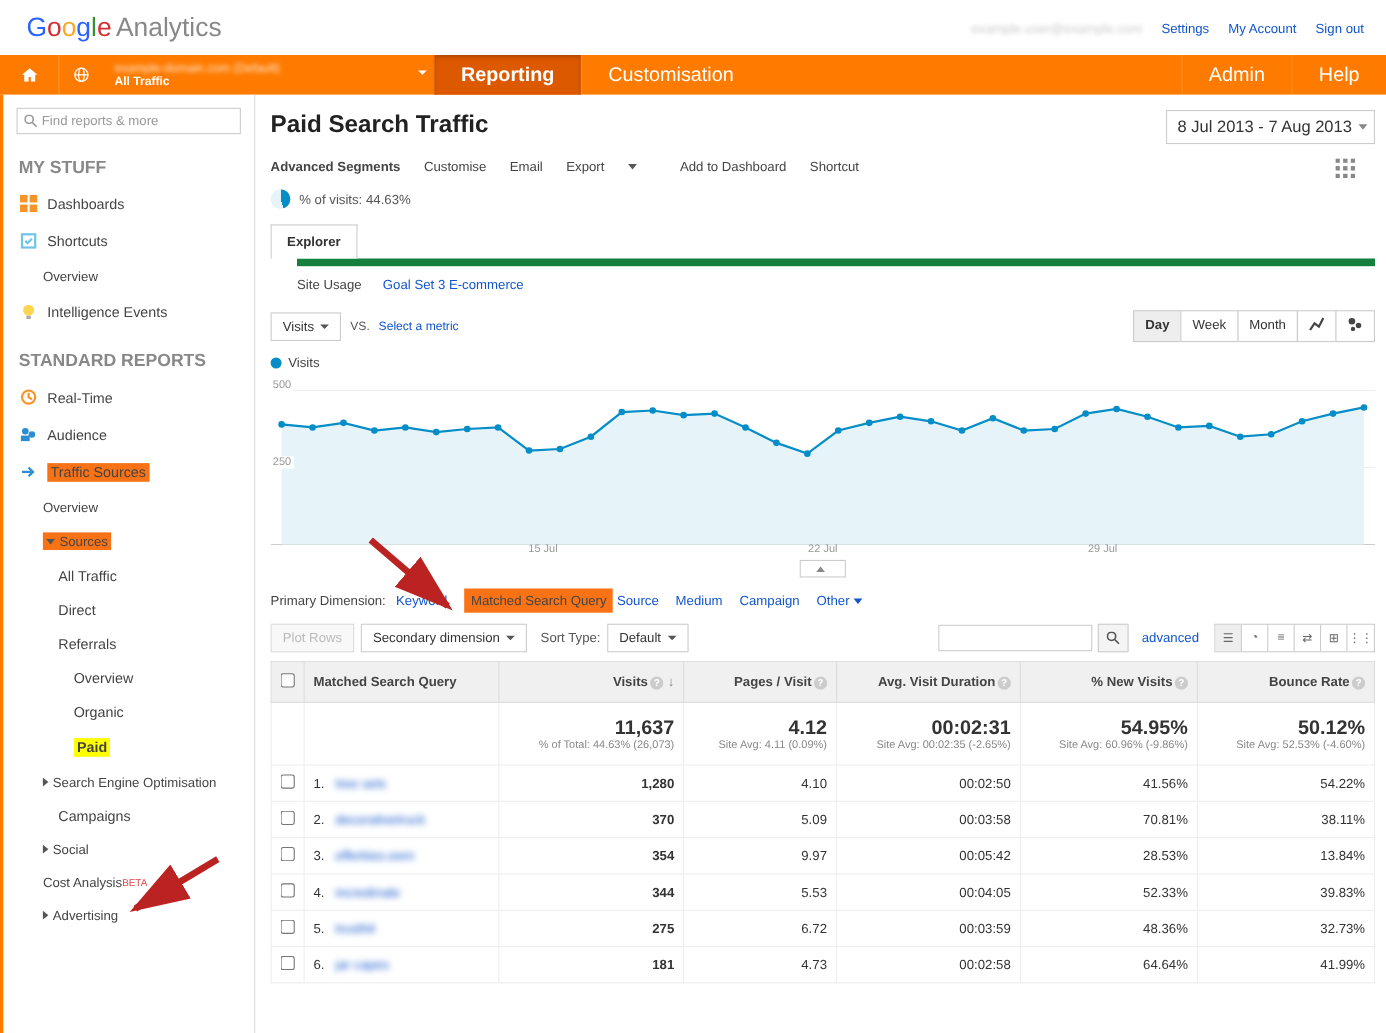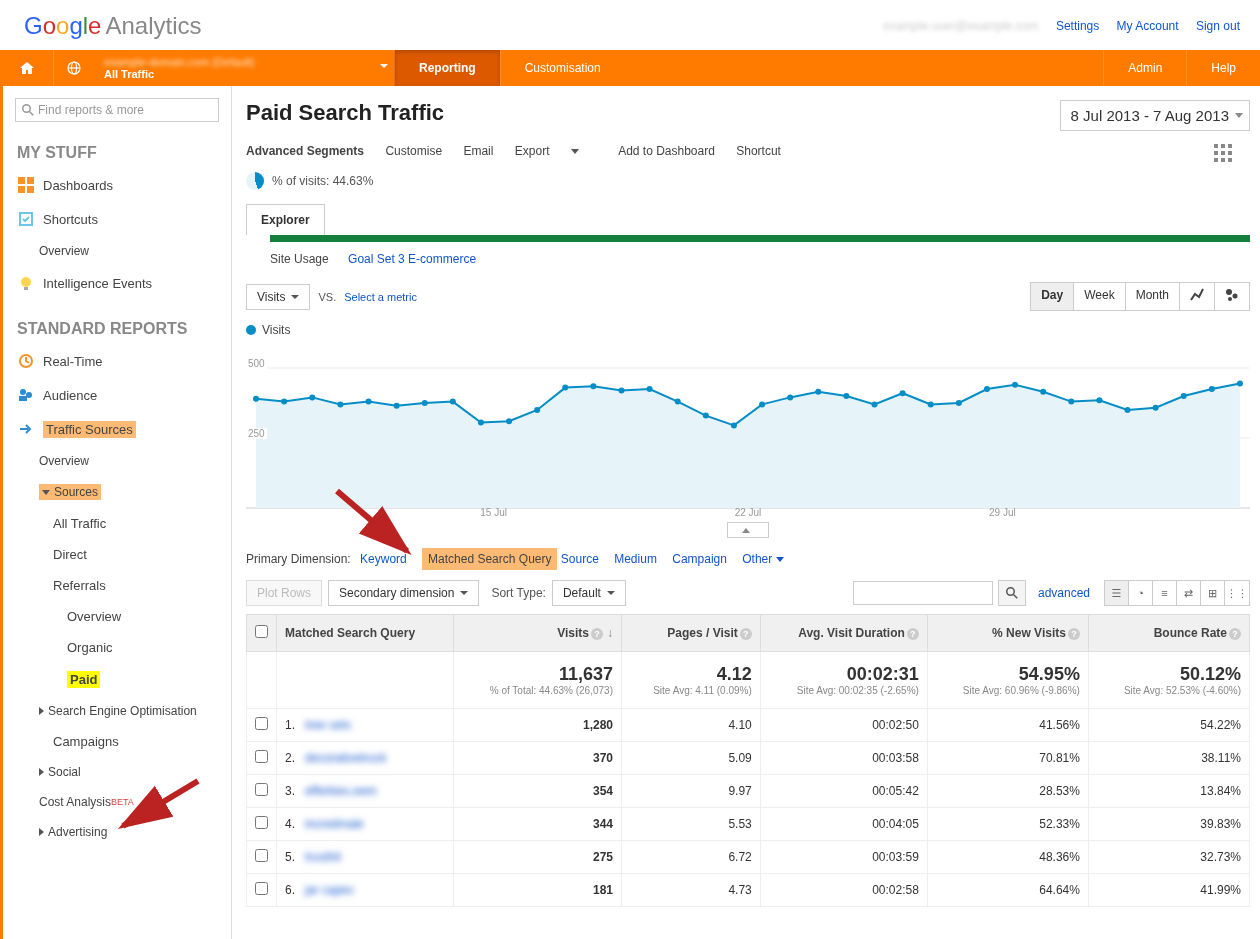--- a/index.html
+++ b/index.html
@@ -21,41 +21,41 @@
 .blur-text { color: #ccc; filter: blur(2px); }
 
 
 .orange-bar { display: flex; align-items: stretch; background: #ff7b00; height: 36px; color: #fff; }
 .orange-bar .home-btn { width: 54px; display:flex; align-items:center; justify-content:center; border-right: 1px solid rgba(255,255,255,.2); font-size: 16px; }
 .orange-bar .globe-btn { width: 40px; display:flex; align-items:center; justify-content:center; font-size: 16px; }
 .orange-bar .acct { display:flex; flex-direction:column; justify-content:center; padding: 0 10px; font-size: 11px; position: relative; }
 .orange-bar .acct .line1 { filter: blur(2px); color: rgba(255,255,255,.8);}
 .orange-bar .acct .line2 { font-weight: bold; }
 .orange-bar .acct .caret { position:absolute; right: 6px; top: 14px; width:0;height:0;border-left:4px solid transparent;border-right:4px solid transparent;border-top:4px solid #fff;}
-.orange-bar .tab { padding: 0 24px; display:flex; align-items:center; font-size: 12px; border-left: 1px solid rgba(255,255,255,.15); }
+.orange-bar .tab { padding: 0 24px; display:flex; align-items:center; font-size: 18px; border-left: 1px solid rgba(255,255,255,.15); }
 .orange-bar .tab.active { background: #dd5900; font-weight: bold; box-shadow: inset 0 2px 4px rgba(0,0,0,.2);}
 .orange-bar .spacer { flex: 1; }
 
 
 .layout { display: flex; }
 .sidebar { width: 232px; border-right: 1px solid #ddd; padding: 12px 0; min-height: 860px; border-left: 3px solid #ff7b00; }
 .main { flex: 1; padding: 14px 10px 10px 14px; }
 
 
 .side-search { margin: 0 12px 16px 12px; display:flex; align-items:center; border: 1px solid #ccc; padding: 4px 6px; color: #999; }
 .side-search svg { margin-right: 4px; }
 
 
 .side-head { color: #888; font-size: 16px; font-weight: bold; padding: 6px 14px; }
 .side-item { display:flex; align-items:center; padding: 8px 14px; font-size: 13px; color: #444; cursor:pointer; }
 .side-item .icon { width: 18px; height: 18px; margin-right: 8px; display:inline-flex; align-items:center; justify-content:center; }
 .side-sub { padding-left: 36px; font-size: 12px; color: #444; }
 .side-sub2 { padding-left: 50px; }
 .side-sub3 { padding-left: 64px; }
-.hl { background: #fdba74; display:inline-block; padding: 1px 3px; }
+.hl { background: #f97316; display:inline-block; padding: 1px 3px; }
 .hl-strong { background: #ffff00; font-weight: bold; }
 .tri { display:inline-block; width:0;height:0;border-left:4px solid transparent;border-right:4px solid transparent;border-top:5px solid #555; margin-right:4px; vertical-align: middle;}
 .tri-r { display:inline-block; width:0;height:0;border-top:4px solid transparent;border-bottom:4px solid transparent;border-left:5px solid #555; margin-right:4px; vertical-align: middle;}
 .beta-tag { color: #d44; font-size: 9px; vertical-align: super; }
 
 
 .page-title { font-size: 22px; font-weight: bold; color: #222; }
 .date-range { float: right; border: 1px solid #ccc; padding: 6px 20px 6px 10px; font-size: 15px; position:relative; }
 .date-range .caret { position:absolute; right:6px; top:12px; width:0;height:0;border-left:4px solid transparent;border-right:4px solid transparent;border-top:5px solid #888;}
 .toolbar { margin-top: 18px; font-size: 12px; color: #444; }
@@ -78,21 +78,21 @@
 .dropdown-btn { border:1px solid #ccc; padding: 5px 10px; font-size:12px; display:inline-flex; align-items:center; cursor:pointer; }
 .dropdown-btn .caret { margin-left:6px; width:0;height:0;border-left:4px solid transparent;border-right:4px solid transparent;border-top:4px solid #555;}
 .vs-text { margin: 0 8px; font-size: 11px; color:#555;}
 .time-btns { margin-left:auto; display:flex; }
 .time-btn { border:1px solid #ccc; padding: 5px 10px; font-size:12px; margin-left:-1px; background:#fff; cursor:pointer;}
 .time-btn.active { background:#eee; font-weight:bold;}
 
 
 .chart-legend { margin-top: 12px; font-size: 12px; color:#444; display:flex; align-items:center;}
 .chart-legend .dot { width:10px; height:10px; border-radius:50%; background:#058dc7; margin-right:6px;}
-.chart-wrap { position:relative; height: 160px; margin-top: 21px;}
+.chart-wrap { position:relative; height: 160px; margin-top: 8px;}
 .chart-wrap svg { width:100%; height:100%; }
 .y-label { position:absolute; left:0; font-size:10px; color:#999; background:#fff; padding:0 2px;}
 
 
 .dim-row { margin-top: 10px; font-size: 12px; }
 .dim-row .lbl { color:#444; margin-right: 6px;}
 .dim-row a { margin-right: 12px; }
 .dim-row .hl { padding: 4px 6px; }
 
 

